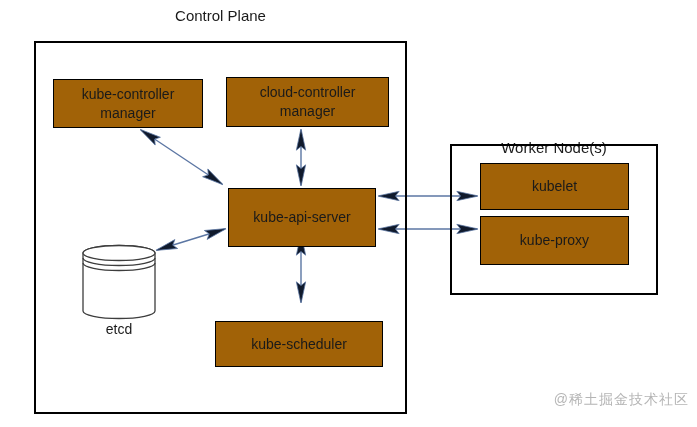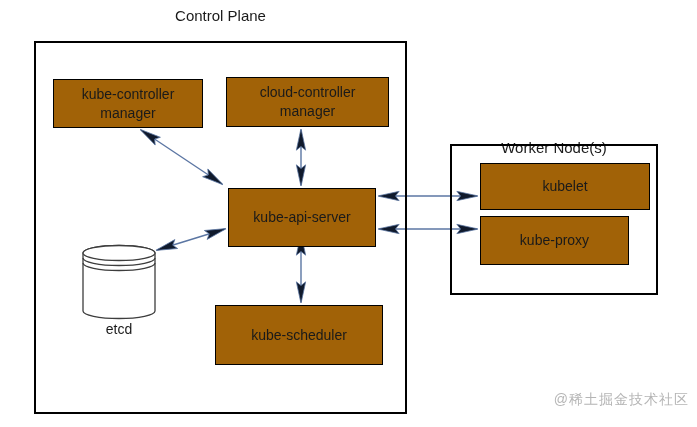--- a/index.html
+++ b/index.html
@@ -118,27 +118,27 @@
   <div class="group-title" style="left:34px;top:7px;width:373px;">Control Plane</div>
 
   <div class="group-box" style="left:34px;top:41px;width:373px;height:373px;"></div>
 
   <div class="node-box" style="left:53px;top:79px;width:150px;height:49px;">kube-controller manager</div>
 
   <div class="node-box" style="left:226px;top:77px;width:163px;height:50px;">cloud-controller manager</div>
 
   <div class="node-box" style="left:228px;top:188px;width:148px;height:59px;">kube-api-server</div>
 
-  <div class="node-box" style="left:215px;top:305px;width:168px;height:60px;">kube-scheduler</div>
+  <div class="node-box" style="left:215px;top:321px;width:168px;height:46px;">kube-scheduler</div>
 
   <div class="shape-label" style="left:83px;top:321px;width:72px;">etcd</div>
 
   <div class="group-title" style="left:450px;top:115px;width:208px;margin-top:24px;">Worker Node(s)</div>
 
   <div class="group-box" style="left:450px;top:144px;width:208px;height:151px;"></div>
 
-  <div class="node-box" style="left:480px;top:163px;width:170px;height:47px;">kubelet</div>
+  <div class="node-box" style="left:480px;top:163px;width:149px;height:47px;">kubelet</div>
 
   <div class="node-box" style="left:480px;top:216px;width:149px;height:49px;">kube-proxy</div>
 
   <div class="watermark">@稀土掘金技术社区</div>
 
 </div>
 
 </body></html>

